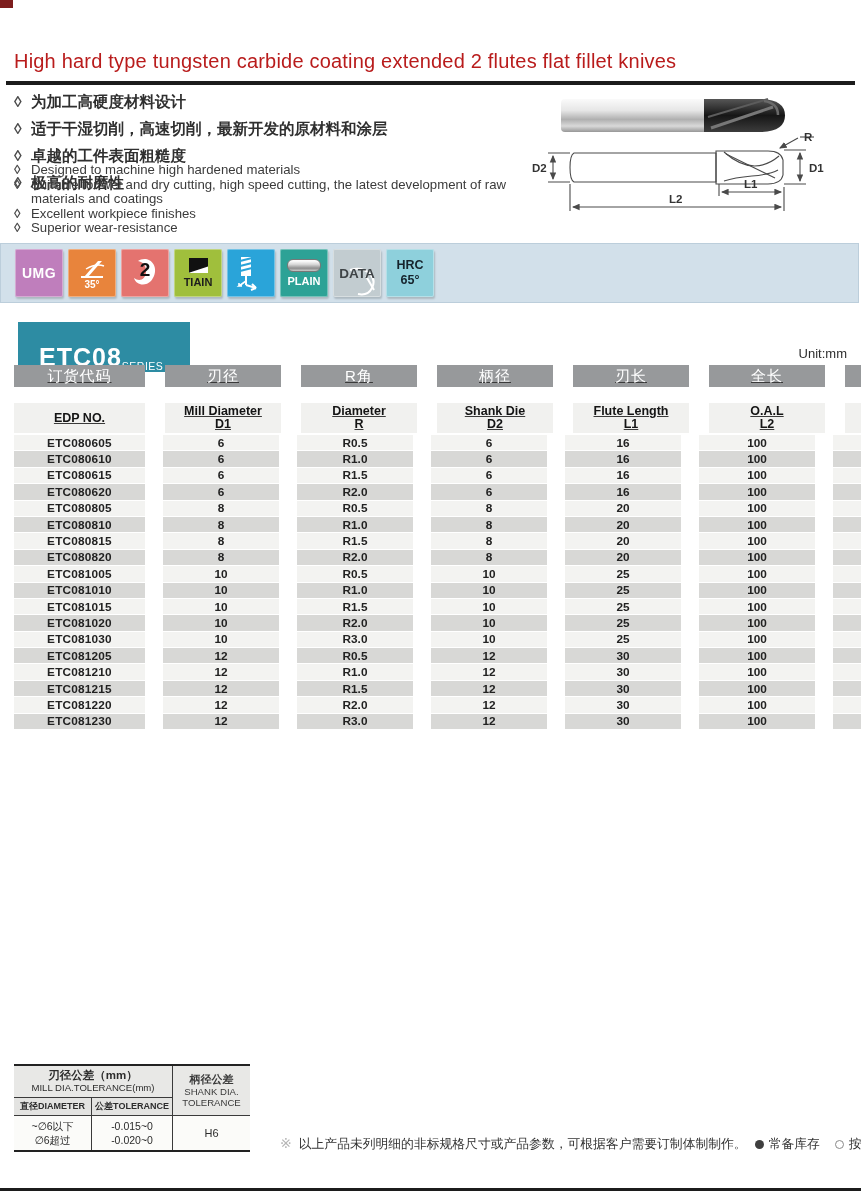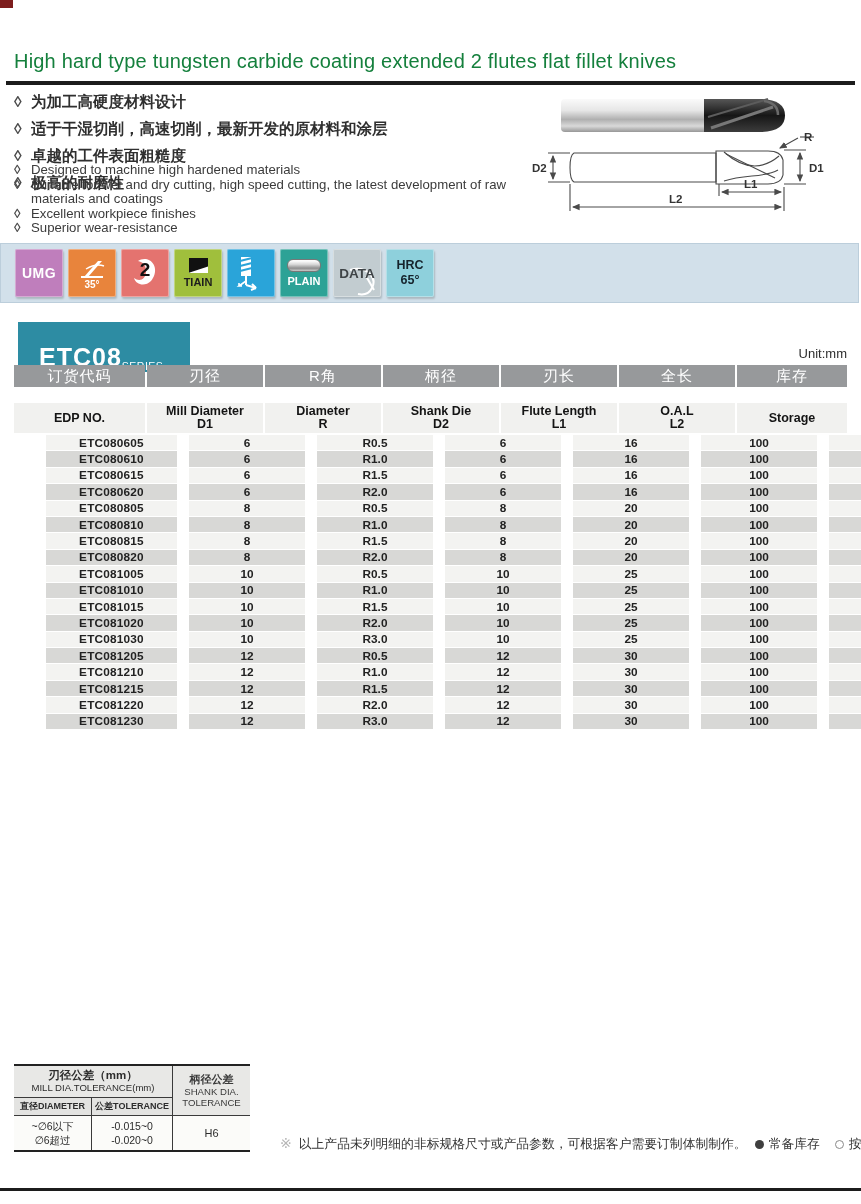--- a/index.html
+++ b/index.html
@@ -4,21 +4,21 @@
 <style>
   html,body{margin:0;padding:0;background:#fff;}
   .page{position:relative;width:861px;height:1204px;background:#fff;overflow:hidden;
         font-family:"Liberation Sans","DejaVu Sans",sans-serif;color:#3a3a3a;}
 
   .corner-mark{position:absolute;left:0;top:0;width:13px;height:8px;background:#7d1d1d;}
 
   .title-cn{position:absolute;left:14px;top:14px;font-size:29px;font-weight:bold;
             letter-spacing:2px;color:#39332f;white-space:nowrap;}
   .title-en{position:absolute;left:14px;top:50px;font-size:20px;font-weight:400;
-            letter-spacing:.2px;color:#15803d;white-space:nowrap;}
+            letter-spacing:.2px;color:#b91c1c;white-space:nowrap;}
   .title-rule{position:absolute;left:6px;top:81px;width:849px;height:4px;background:#1c1c1c;}
 
   ul.features{list-style:none;margin:0;padding:0;position:absolute;left:14px;}
   ul.features li{position:relative;padding-left:17px;}
   ul.features li .bullet{position:absolute;left:0;top:0;color:#4c4c4c;font-weight:bold;}
   .features-cn{top:88px;width:520px;}
   .features-cn li{font-size:15.5px;font-weight:bold;line-height:27px;color:#2f2f2f;}
   .features-en{top:163px;width:505px;}
   .features-en li{font-size:13.2px;line-height:14.6px;color:#3b3b3b;margin-bottom:0;}
 
@@ -53,27 +53,27 @@
   .series-box{position:absolute;left:18px;top:322px;width:172px;height:50px;background:#2d8ca3;
               color:#fff;display:flex;align-items:flex-end;padding-left:21px;box-sizing:border-box;}
   .series-name{font-size:25px;font-weight:bold;letter-spacing:1px;}
   .series-tag{font-size:10.5px;margin-left:0;margin-top:9px;letter-spacing:.5px;}
   .series-reflection{position:absolute;left:18px;top:357px;width:172px;height:13px;overflow:hidden;
                      opacity:.16;pointer-events:none;}
   .unit-label{position:absolute;right:14px;top:346px;font-size:13px;color:#2e2e2e;}
 
   .spec-table{position:absolute;left:14px;top:365px;width:833px;}
   .grid-row{display:grid;grid-template-columns:131px 116px 116px 116px 116px 116px 110px;
-            column-gap:2px;}
+            column-gap:20px;text-decoration:underline;}
   .hcell{background:#97999b;color:#fff;font-size:15px;height:22px;display:flex;
          align-items:center;justify-content:center;letter-spacing:1px;}
   .h2cell{background:#f1f1ef;color:#141414;font-weight:bold;font-size:12.5px;height:30px;
           display:flex;flex-direction:column;align-items:center;justify-content:center;line-height:13px;}
   .tbody{margin-top:2px;display:flex;flex-direction:column;gap:1px;}
-  .trow{display:grid;grid-template-columns:131px 116px 116px 116px 116px 116px 110px;column-gap:12px;margin-left:32px;}
+  .trow{display:grid;grid-template-columns:131px 116px 116px 116px 116px 116px 110px;column-gap:18px;}
   .trow.odd .tcell{background:#f3f3f1;}
   .trow.even .tcell{background:#d8d8d6;}
   .tcell{height:15.4px;display:flex;align-items:center;justify-content:center;
          font-size:11.8px;font-weight:600;color:#222;}
   .tcell.edp{font-weight:bold;letter-spacing:.2px;}
   .dot{display:inline-block;width:8px;height:10px;border-radius:50%;}
   .dot-filled{background:#4d4d4d;}
   .dot-open{background:#fcfcfa;border:1px solid #9a9a9a;box-sizing:border-box;}
 
   .tol-table{position:absolute;left:14px;top:1064px;width:236px;border-top:2px solid #222;

